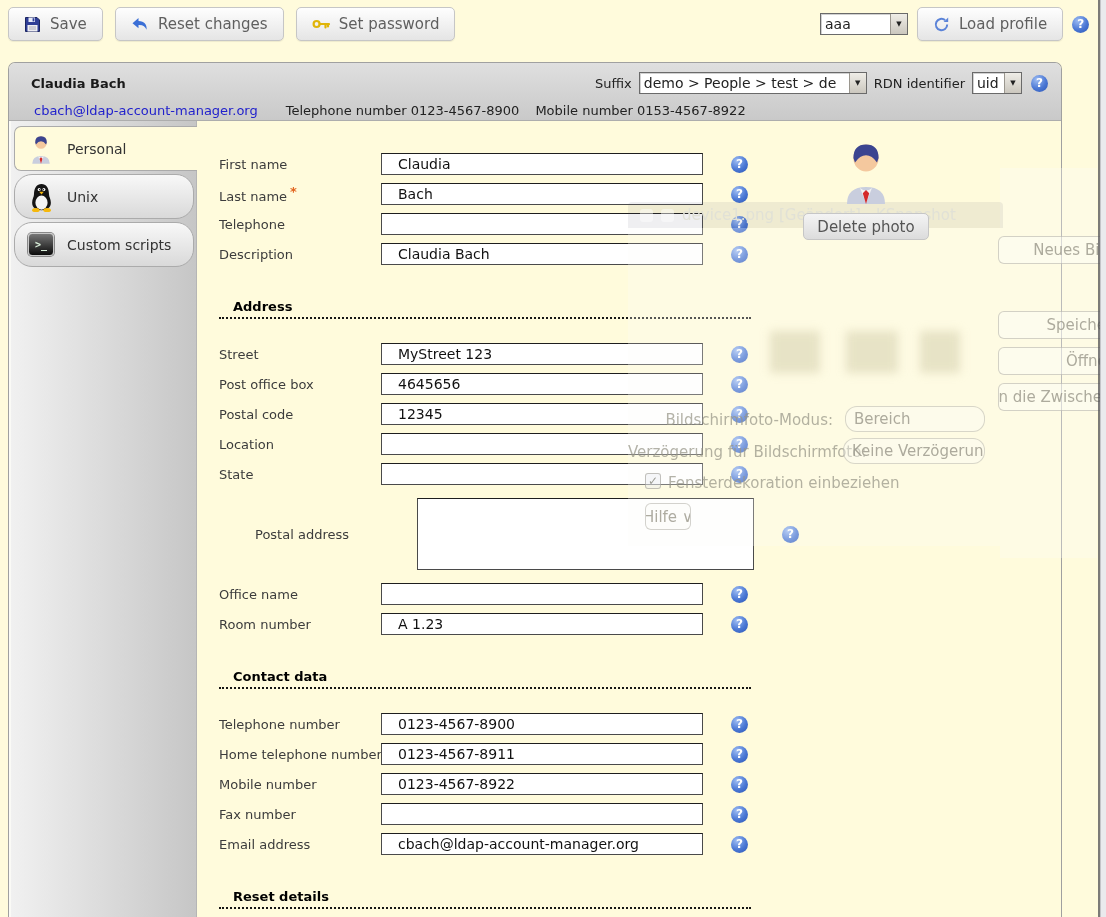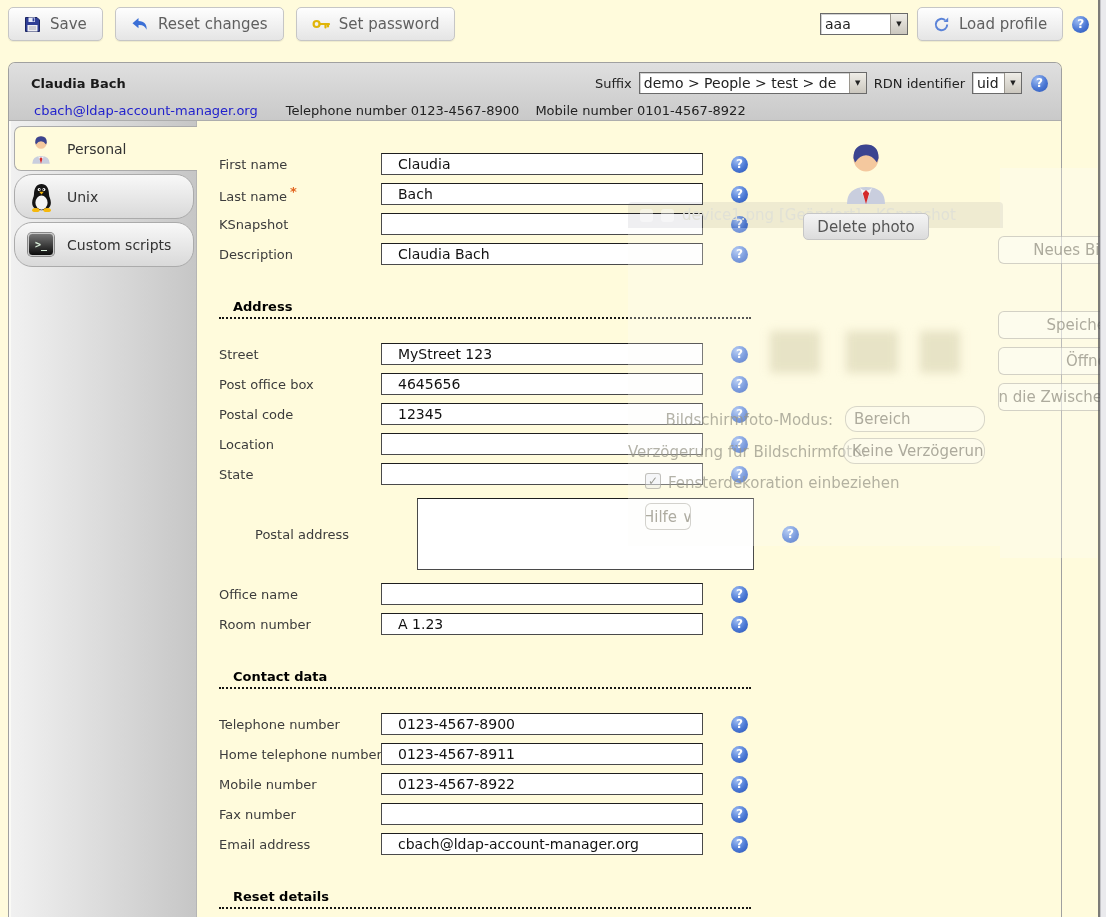--- a/index.html
+++ b/index.html
@@ -171,21 +171,21 @@
         <span class="val">uid</span>
         <span class="arrow">
             <i>▼</i>
           </span>
       </div>
       <span class="help">?</span>
     </div>
     <div class="t-row2">
       <a class="email">cbach@ldap-account-manager.org</a>
       <span class="ph">Telephone number 0123-4567-8900</span>
-      <span class="mb">Mobile number 0101-4567-8922</span>
+      <span class="mb">Mobile number 0153-4567-8922</span>
     </div>
   </div>
 
   <div class="main">
     <div class="sidebar">
       <div class="tab active">
         <span class="ticon">
           <svg width="24" height="31" viewBox="0 0 26 33">
             <ellipse cx="13" cy="10" rx="6.3" ry="6.8" fill="#F4C89E"></ellipse>
             <path d="M6.7 10 Q6.7 3.2 13 3.2 Q19.3 3.2 19.3 10 L18.5 12.2 Q16 8.6 13 8.6 Q10 8.6 7.5 12.2 Z" fill="#3B4490"></path>
@@ -227,21 +227,21 @@
     <label class="flabel">First name</label>
     <input class="finput" type="text" value="Claudia" style="">
     <span class="help">?</span>
   </div>
         <div class="row">
     <label class="flabel">Last name<span class="req">*</span></label>
     <input class="finput" type="text" value="Bach" style="">
     <span class="help">?</span>
   </div>
         <div class="row">
-    <label class="flabel">KSnapshot</label>
+    <label class="flabel">Telephone</label>
     <input class="finput" type="text" style="">
     <span class="help">?</span>
   </div>
         <div class="row">
     <label class="flabel">Description</label>
     <input class="finput" type="text" value="Claudia Bach" style="">
     <span class="help">?</span>
   </div>
         <div class="sect"><b>Address</b></div>
         <div class="row">

